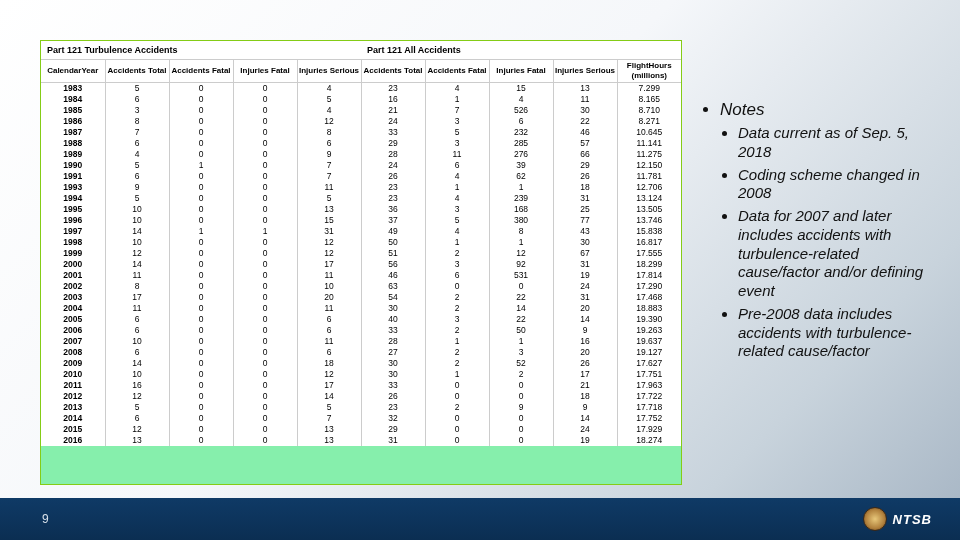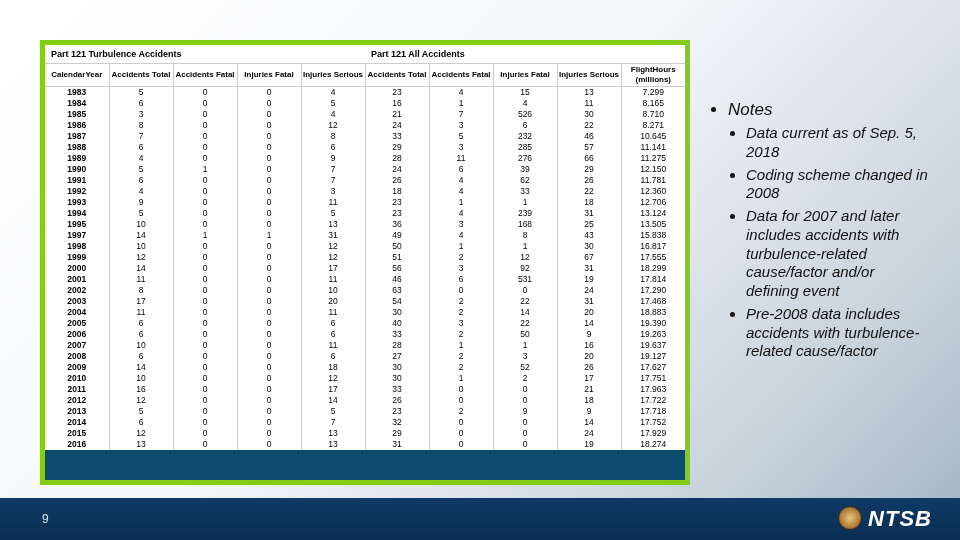--- a/index.html
+++ b/index.html
@@ -18,22 +18,22 @@
     position: absolute;
     top: 40px;
     left: 40px;
     right: 20px;
     bottom: 55px;
     display: flex;
     flex-direction: row;
   }
   .table-wrap {
     width: 640px;
-    background: #0c4a6e;
-    border: 5px solid #84cc16;
+    background: #86efac;
+    border: 1px solid #84cc16;
     overflow: hidden;
   }
   table {
     border-collapse: collapse;
     width: 100%;
     font-size: 8.5px;
     table-layout: fixed;
   }
   th.section-header {
     text-align: left;
@@ -85,24 +85,24 @@
     display: flex;
     align-items: center;
     justify-content: space-between;
     padding: 0 28px 0 42px;
     box-sizing: border-box;
     color: #fff;
   }
   .slide-num { font-size: 12px; color: #d7e0ea; }
   .logo-wrap {
     display: flex;
-    align-items: flex-start;
+    align-items: center;
     gap: 6px;
     font-weight: bold;
-    font-size: 22px;
+    font-size: 13px;
     font-style: italic;
     letter-spacing: 1px;
     color: #fff;
   }
   .logo-seal {
     width: 22px; height: 22px;
     border-radius: 50%;
     background: radial-gradient(circle, #e8c77a 0%, #b0803c 60%, #503010 100%);
     display: inline-block;
     border: 1px solid #3a2818;
@@ -236,32 +236,20 @@
             <td class="">0</td>
             <td class="">0</td>
             <td class="">7</td>
             <td class="">26</td>
             <td class="">4</td>
             <td class="">62</td>
             <td class="">26</td>
             <td class="">11.781</td>
           </tr>
           <tr>
-            <td class="first">1992</td>
-            <td class="">4</td>
-            <td class="">0</td>
-            <td class="">0</td>
-            <td class="">3</td>
-            <td class="">18</td>
-            <td class="">4</td>
-            <td class="">33</td>
-            <td class="">22</td>
-            <td class="">12.360</td>
-          </tr>
-          <tr>
             <td class="first">1993</td>
             <td class="">9</td>
             <td class="">0</td>
             <td class="">0</td>
             <td class="">11</td>
             <td class="">23</td>
             <td class="">1</td>
             <td class="">1</td>
             <td class="">18</td>
             <td class="">12.706</td>
@@ -282,20 +270,32 @@
             <td class="first">1995</td>
             <td class="">10</td>
             <td class="">0</td>
             <td class="">0</td>
             <td class="">13</td>
             <td class="">36</td>
             <td class="">3</td>
             <td class="">168</td>
             <td class="">25</td>
             <td class="">13.505</td>
+          </tr>
+          <tr>
+            <td class="first">1996</td>
+            <td class="">10</td>
+            <td class="">0</td>
+            <td class="">0</td>
+            <td class="">15</td>
+            <td class="">37</td>
+            <td class="">5</td>
+            <td class="">380</td>
+            <td class="">77</td>
+            <td class="">13.746</td>
           </tr>
           <tr>
             <td class="first">1997</td>
             <td class="">14</td>
             <td class="">1</td>
             <td class="">1</td>
             <td class="">31</td>
             <td class="">49</td>
             <td class="">4</td>
             <td class="">8</td>

